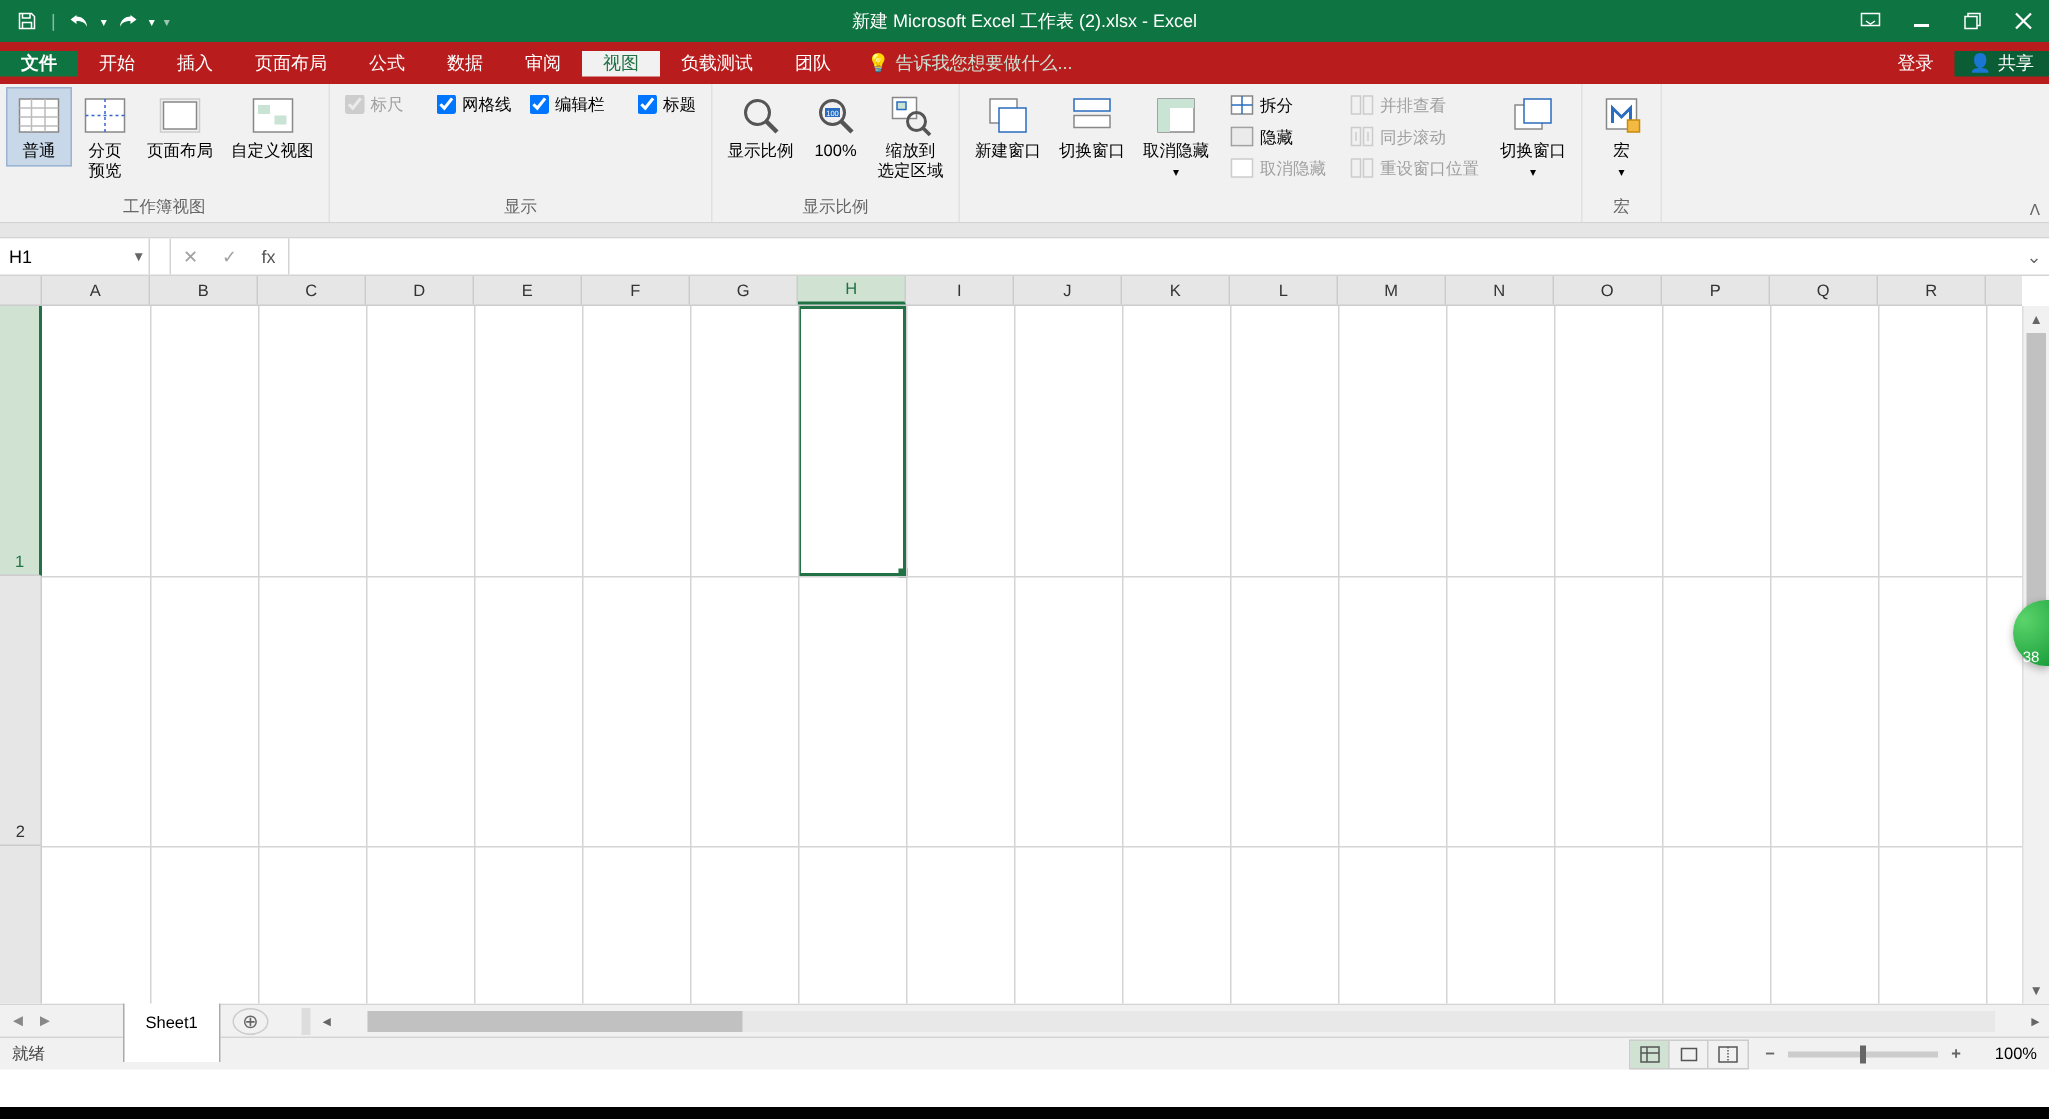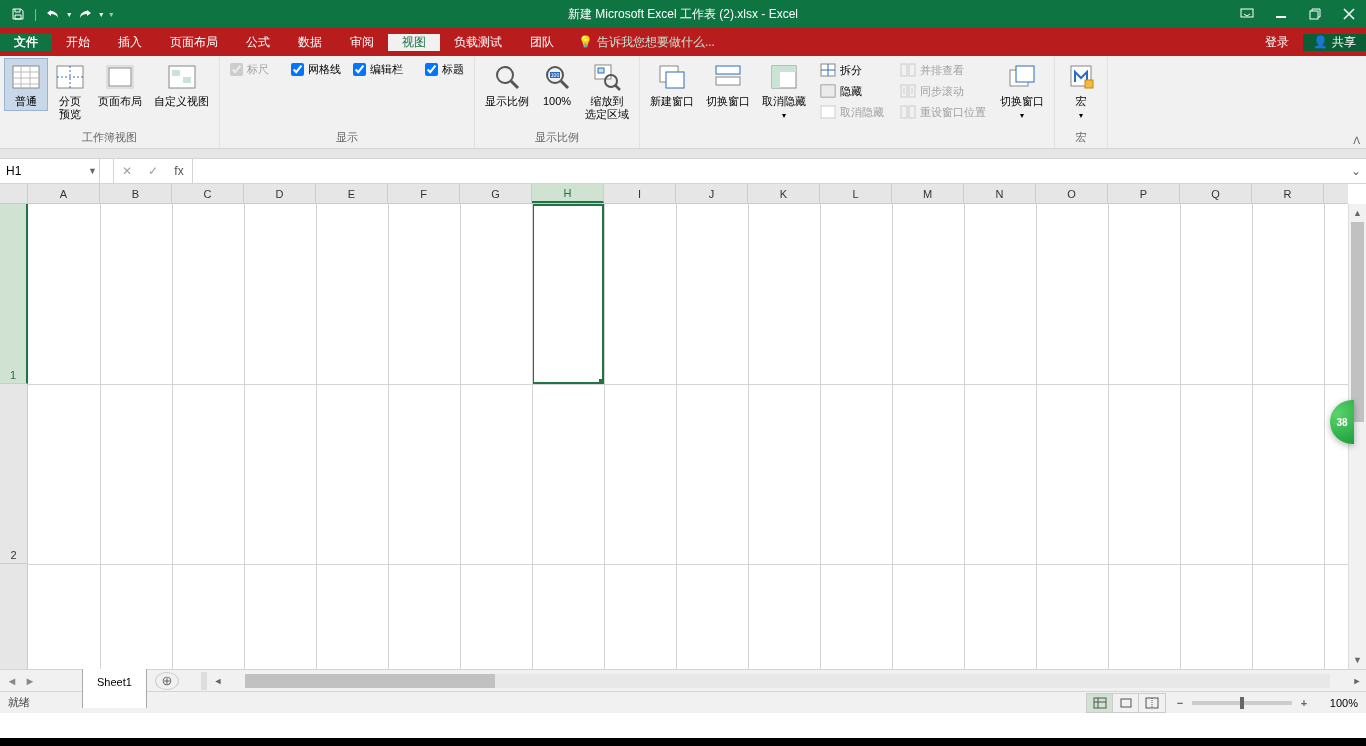--- a/index.html
+++ b/index.html
@@ -90,21 +90,21 @@
 .view-btn:last-child { border-right: none; }
 .view-btn.active { background: #d0e2d2; }
 .zoom-slider { display: flex; align-items: center; gap: 4px; }
 .zoom-btn { width: 16px; text-align: center; cursor: pointer; font-weight: bold; color: #666; }
 .slider-track { width: 100px; height: 4px; background: #ccc; position: relative; }
 .slider-thumb { position: absolute; left: 48px; top: -4px; width: 4px; height: 12px; background: #666; }
 
 
 .taskbar { height: 8px; background: #000; position: absolute; bottom: 0; left: 0; right: 0; }
 
-.badge { position: absolute; right: 12px; top: 400px; width: 24px; height: 44px; background: radial-gradient(circle at 30% 30%, #5bd46b, #1a9e3b); border-radius: 22px 0 0 22px; color: #fff; display: flex; align-items: center; justify-content: center; font-size: 10px; font-weight: bold; box-shadow: 0 2px 6px rgba(0,0,0,0.3); }
+.badge { position: absolute; right: 0; top: 400px; width: 24px; height: 44px; background: radial-gradient(circle at 30% 30%, #5bd46b, #1a9e3b); border-radius: 22px 0 0 22px; color: #fff; display: flex; align-items: flex-end; justify-content: center; font-size: 10px; font-weight: normal; box-shadow: 0 2px 6px rgba(0,0,0,0.3); }
 
 svg { display: block; }
 </style>
 </head>
 <body>
 
 <div class="titlebar">
   <div class="qat">
     <div class="qat-btn">
       <svg width="14" height="14" viewBox="0 0 14 14">

